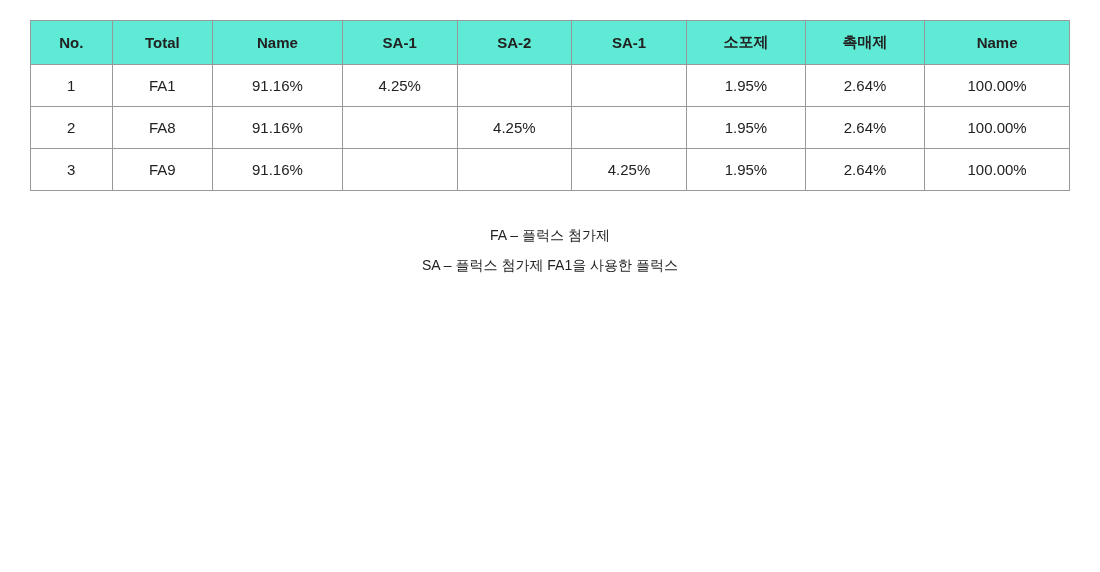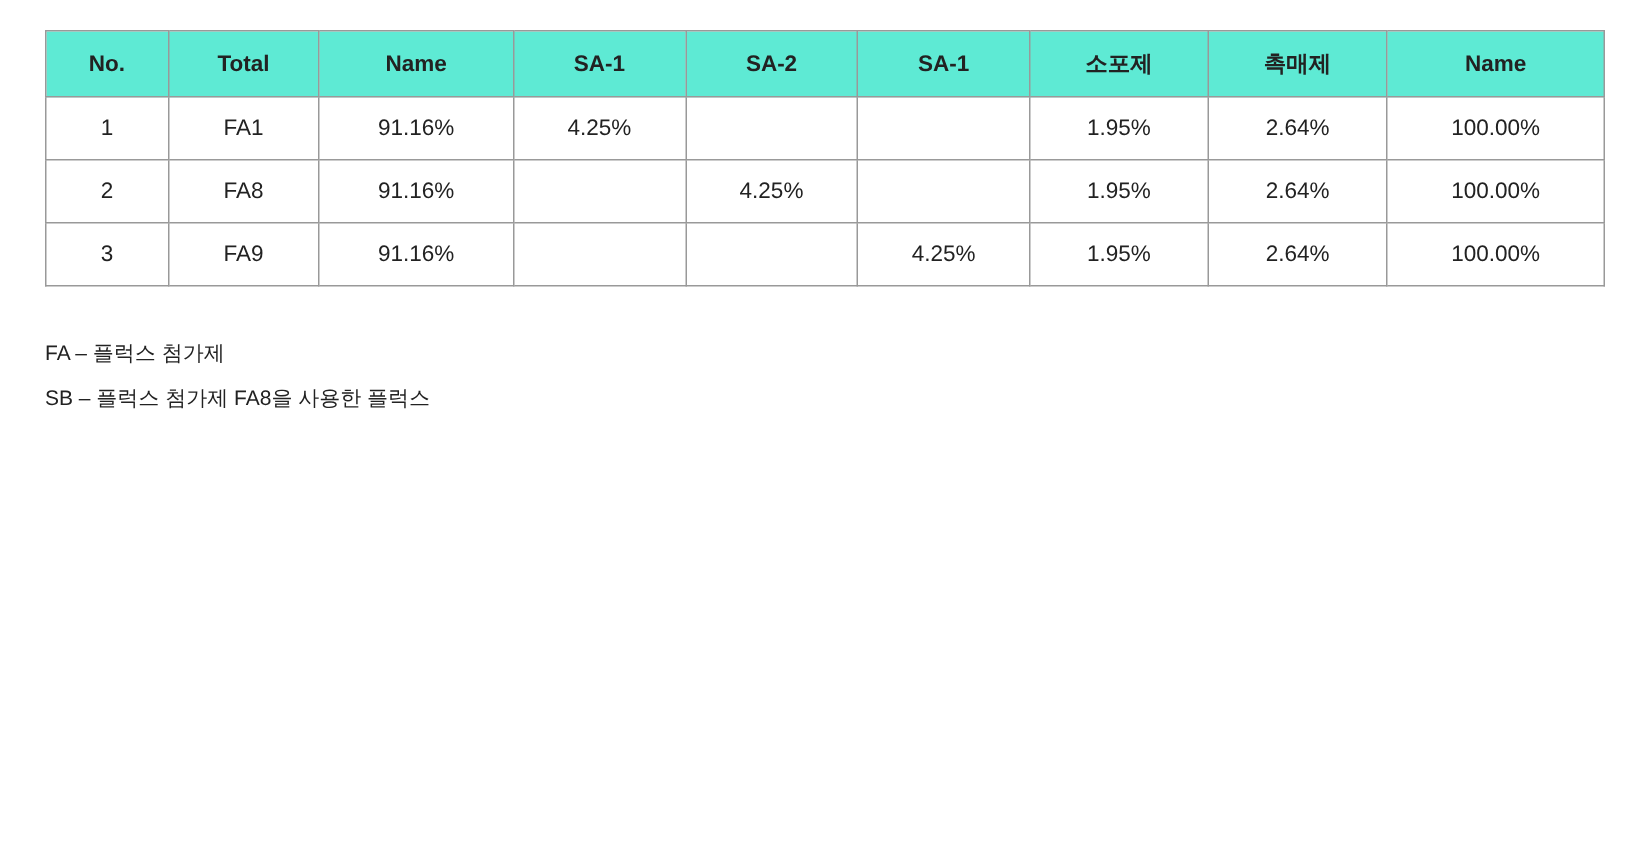--- a/index.html
+++ b/index.html
@@ -45,20 +45,21 @@
     }
 
     .notes {
       margin-top: 20px;
       line-height: 2.0;
       font-size: 14px;
     }
 
     .notes p {
       margin-bottom: 2px;
+      text-align: center;
     }
   </style>
 </head>
 <body>
 
 <div class="table-wrapper">
   <table>
     <thead>
       <tr>
       <th>No.</th>
@@ -105,14 +106,14 @@
           <td>1.95%</td>
           <td>2.64%</td>
           <td>100.00%</td>
         </tr>
       </tbody>
   </table>
 </div>
 
 <div class="notes" id="notes-section">
 <p>FA – 플럭스 첨가제</p>
-    <p>SB – 플럭스 첨가제 FA8을 사용한 플럭스</p>
+    <p>SA – 플럭스 첨가제 FA1을 사용한 플럭스</p>
   </div>
 
 </body></html>

